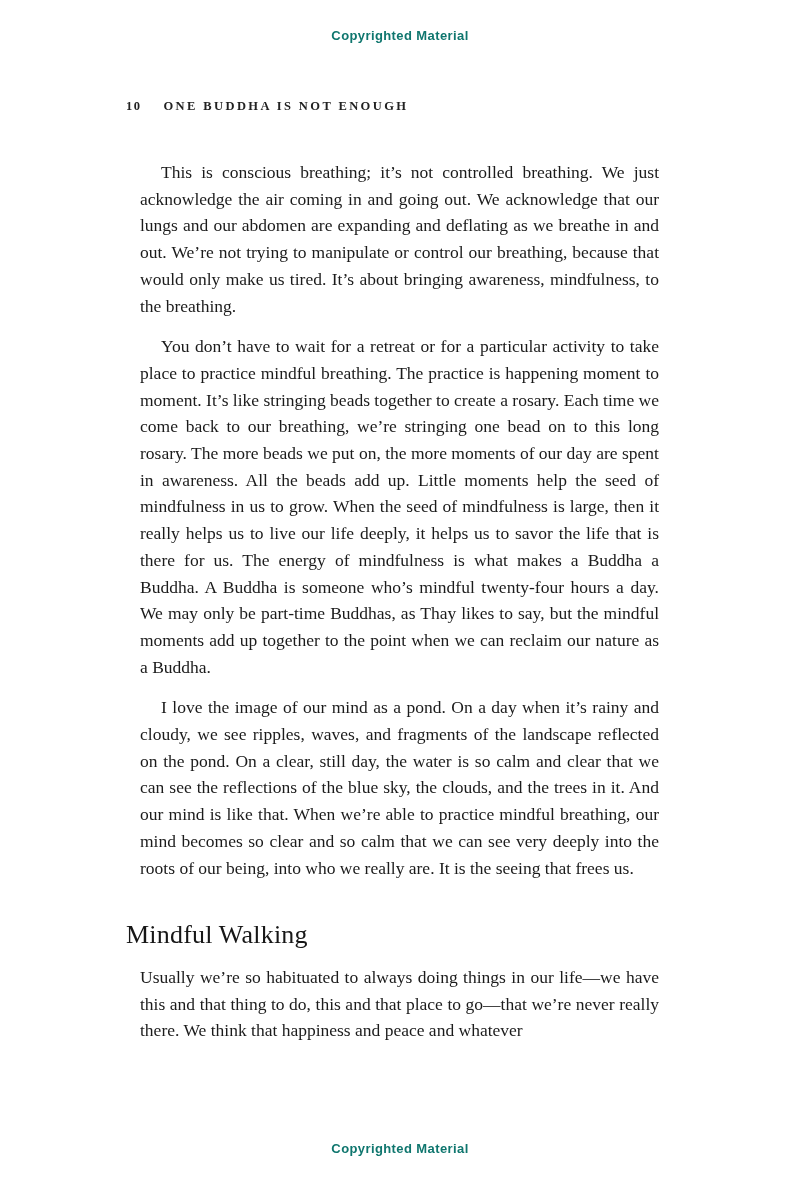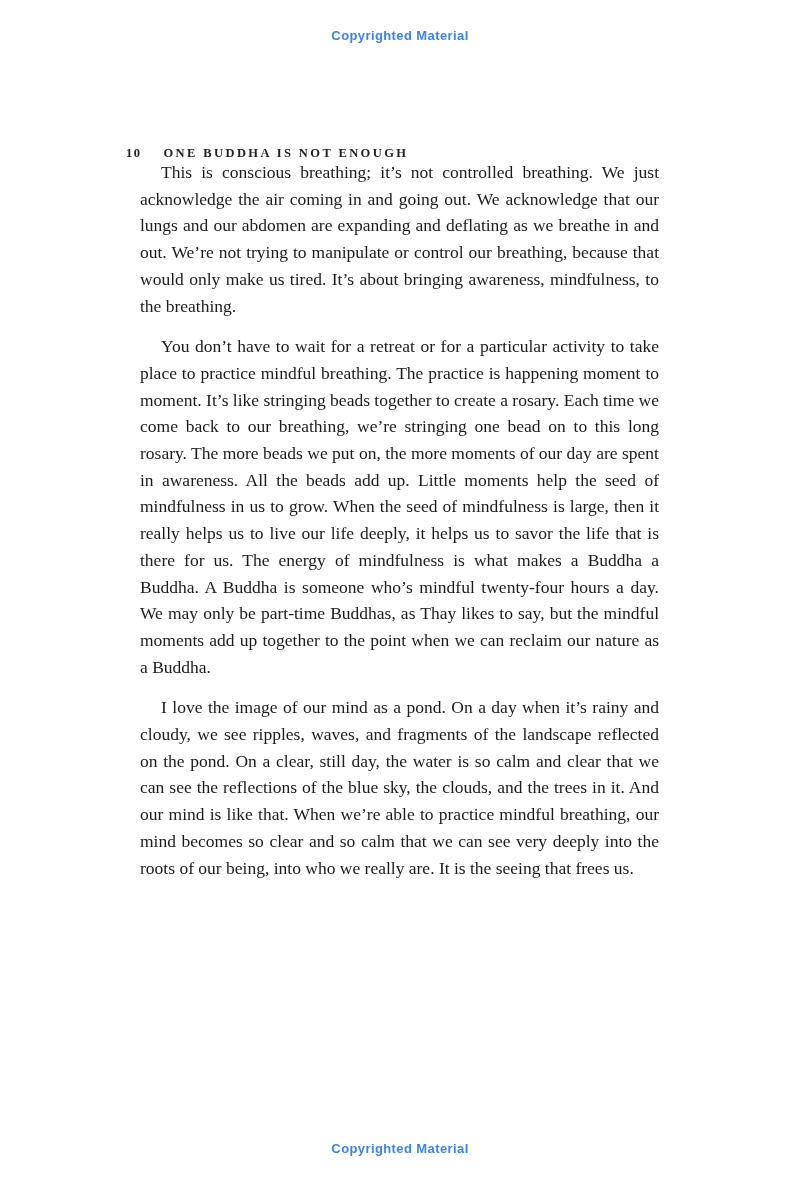--- a/index.html
+++ b/index.html
@@ -16,37 +16,36 @@
     overflow: hidden;
   }
   .watermark {
     position: absolute;
     left: 0;
     width: 800px;
     text-align: center;
     font-family: "Liberation Sans", sans-serif;
     font-weight: bold;
     font-size: 13px;
-    color: #3b82f6;
+    color: #0f766e;
     letter-spacing: 0.4px;
   }
   .watermark.top { top: 28px; }
   .watermark.bottom { top: 1141px; }
 
   .page-header {
     position: absolute;
     top: 99px;
     left: 126px;
     width: 547px;
     font-size: 12.5px;
     font-weight: bold;
     letter-spacing: 2.4px;
     color: #222;
     white-space: nowrap;
-    margin-top: 47px;
   }
   .page-header .pagenum {
     margin-right: 22px;
     letter-spacing: 1.5px;
   }
 
   .body-text {
     position: absolute;
     top: 145px;
     left: 126px;
@@ -81,18 +80,20 @@
 
   <div class="page-header">
     <span class="pagenum">10</span><span class="running">ONE BUDDHA IS NOT ENOUGH</span>
   </div>
 
   <div class="body-text">
     <p>This is conscious breathing; it’s not controlled breathing. We just acknowledge the air coming in and going out. We acknowledge that our lungs and our abdomen are expanding and deflating as we breathe in and out. We’re not trying to manipulate or control our breathing, because that would only make us tired. It’s about bringing awareness, mindfulness, to the breathing.</p>
     <p>You don’t have to wait for a retreat or for a particular activity to take place to practice mindful breathing. The practice is happening moment to moment. It’s like stringing beads together to create a rosary. Each time we come back to our breathing, we’re stringing one bead on to this long rosary. The more beads we put on, the more moments of our day are spent in awareness. All the beads add up. Little moments help the seed of mindfulness in us to grow. When the seed of mindfulness is large, then it really helps us to live our life deeply, it helps us to savor the life that is there for us. The energy of mindfulness is what makes a Buddha a Buddha. A Buddha is someone who’s mindful twenty-four hours a day. We may only be part-time Buddhas, as Thay likes to say, but the mindful moments add up together to the point when we can reclaim our nature as a Buddha.</p>
     <p>I love the image of our mind as a pond. On a day when it’s rainy and cloudy, we see ripples, waves, and fragments of the landscape reflected on the pond. On a clear, still day, the water is so calm and clear that we can see the reflections of the blue sky, the clouds, and the trees in it. And our mind is like that. When we’re able to practice mindful breathing, our mind becomes so clear and so calm that we can see very deeply into the roots of our being, into who we really are. It is the seeing that frees us.</p>
 
+    <h2 class="section-heading">Mindful Walking</h2>
 
+    <p class="noindent">Usually we’re so habituated to always doing things in our life—we have this and that thing to do, this and that place to go—that we’re never really there. We think that happiness and peace and whatever</p>
   </div>
 
   <div class="watermark bottom">Copyrighted Material</div>
 
 </div>
 
 </body></html>

